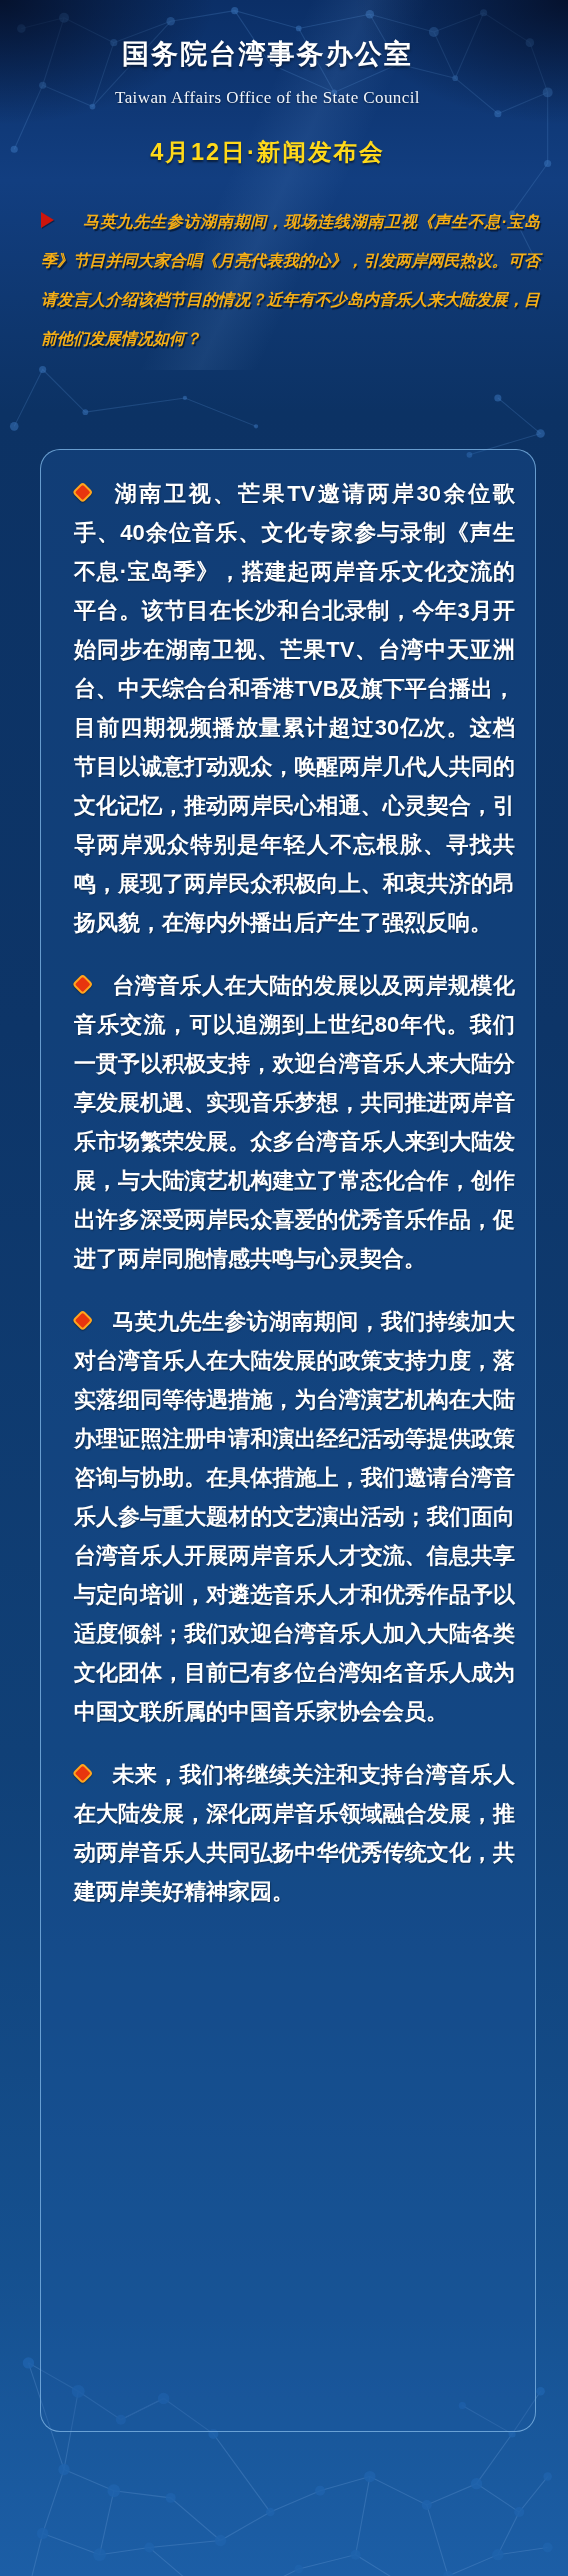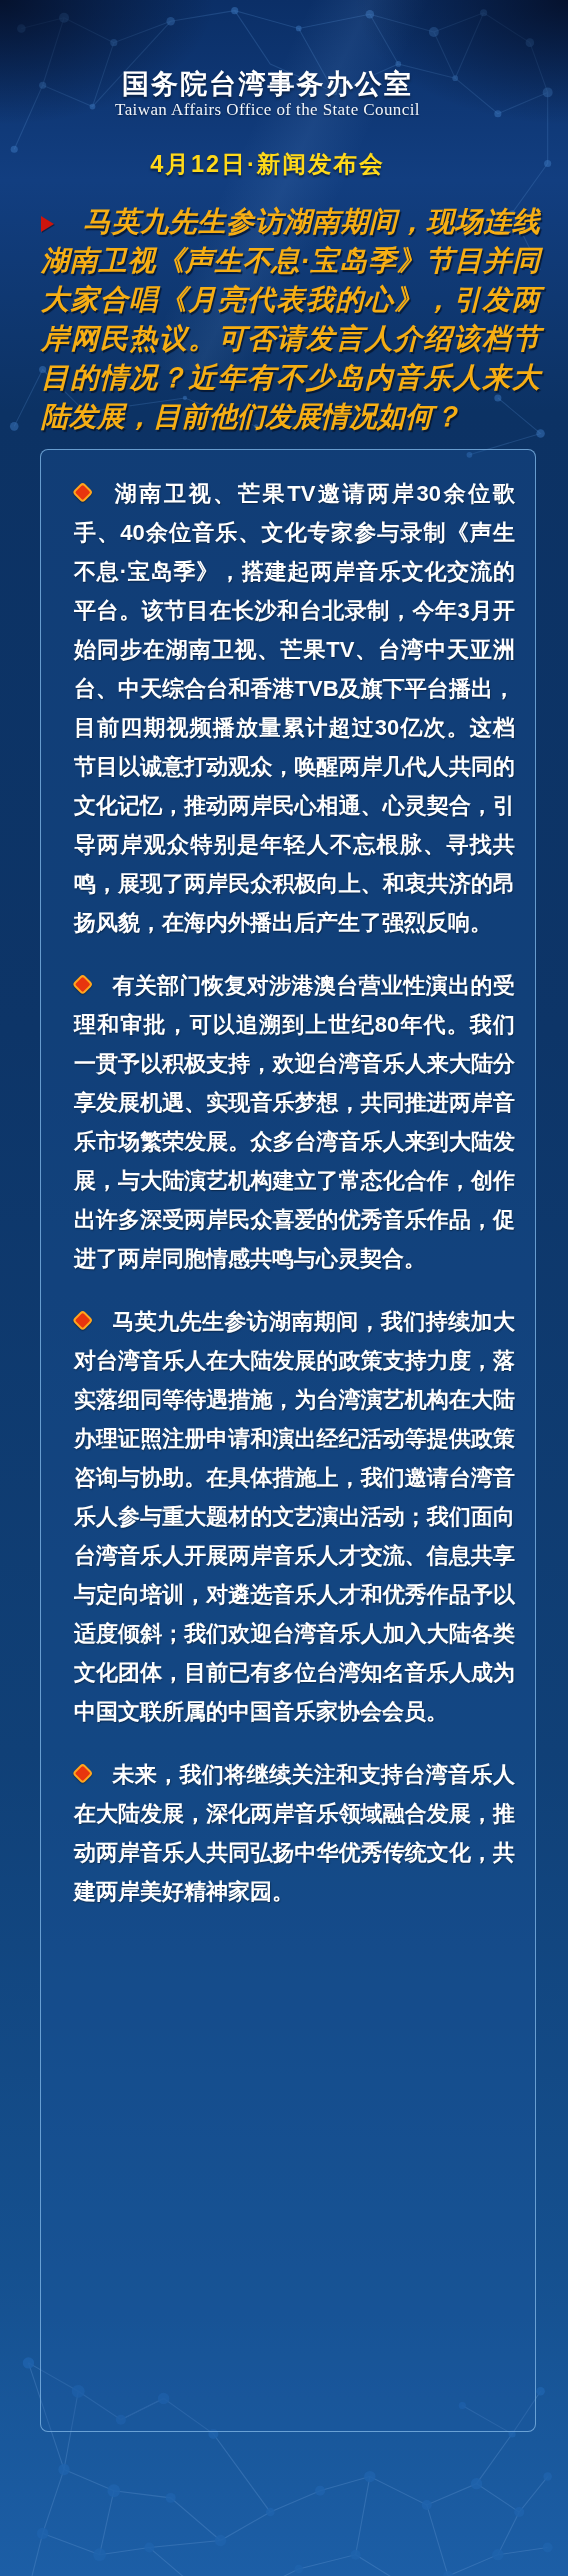--- a/index.html
+++ b/index.html
@@ -14,56 +14,56 @@
   .plexus{position:absolute;left:0;width:569px;pointer-events:none;}
   .plexus.top{top:0;height:469px;}
   .plexus.bottom{top:2093px;height:483px;}
   .vignette{
     position:absolute;top:0;left:0;width:569px;height:370px;pointer-events:none;
     background:
       radial-gradient(ellipse 306px 178px at 0% 0%, rgba(4,13,36,0.85), rgba(4,13,36,0) 70%),
       radial-gradient(ellipse 306px 178px at 100% 0%, rgba(4,13,36,0.85), rgba(4,13,36,0) 70%),
       linear-gradient(115deg, rgba(130,180,240,0) 42%, rgba(130,180,240,0.10) 50%, rgba(130,180,240,0) 58%);
   }
-  header{position:absolute;top:0;left:0;width:535px;text-align:center;padding-top:69px;}
+  header{position:absolute;top:0;left:0;width:535px;text-align:center;padding-top:39px;}
   h1.title-cn{
     margin:0;font-size:27px;line-height:30px;font-weight:700;color:#ffffff;
     letter-spacing:2.1px;text-shadow:0 2.1px 2.8px rgba(0,0,0,0.5);
   }
   .title-en{
-    margin-top:1px;font-family:"Liberation Serif","DejaVu Serif",serif;
+    margin-top:19px;font-family:"Liberation Serif","DejaVu Serif",serif;
     font-size:17px;line-height:20px;color:#f2f6fc;letter-spacing:0.4px;
     text-shadow:0 1.4px 2.1px rgba(0,0,0,0.45);
   }
   .divider{
     width:421px;height:0.7px;margin:2.8px auto 0 auto;
     background:linear-gradient(90deg, rgba(190,215,245,0), rgba(190,215,245,0.75) 10%, rgba(190,215,245,0.75) 86%, rgba(190,215,245,0));
   }
   .date{
     margin-top:27px;font-size:23.5px;line-height:28.4px;font-weight:700;color:#ffd91a;
     letter-spacing:2.1px;text-shadow:0 2.1px 2.1px rgba(0,0,0,0.5);
   }
   .question{
     position:absolute;top:202px;left:41px;width:499px;
-    font-size:28px;line-height:39px;font-weight:700;font-style:italic;color:#f6ae14;
+    font-size:16px;line-height:39px;font-weight:700;font-style:italic;color:#f6ae14;
     text-align:justify;text-justify:inter-character;word-break:break-all;
     text-shadow:1.4px 2.1px 0.7px rgba(5,20,45,0.8);
   }
   .tri{
     display:inline-block;width:0;height:0;
     border-left:13.5px solid #cc150d;border-top:8.5px solid transparent;border-bottom:8.5px solid transparent;
     margin-right:28.4px;vertical-align:-0.7px;
     filter:drop-shadow(1.4px 1.4px 0 rgba(5,20,45,0.6));
   }
   .panel{
     position:absolute;left:40px;top:449px;width:496px;bottom:144px;
     box-sizing:border-box;padding:24px 20px 0 33px;
     background:rgba(28,88,158,0.32);
     border:0.7px solid rgba(126,180,228,0.8);
-    border-radius:8px;
+    border-radius:20px;
   }
   .para{
     margin:0 0 24px 0;
     font-size:22px;line-height:39px;font-weight:700;color:#ffffff;
     text-align:justify;text-justify:inter-character;word-break:break-all;
     text-shadow:0.7px 1.4px 1.4px rgba(0,0,0,0.4);
   }
   .diamond{
     display:inline-block;width:11.4px;height:11.4px;background:#e8350e;
     border:2.8px solid #ffa51e;border-radius:3.6px;transform:rotate(45deg);
@@ -173,19 +173,19 @@
     <h1 class="title-cn">国务院台湾事务办公室</h1>
     <div class="title-en">Taiwan Affairs Office of the State Council</div>
     <div class="divider"></div>
     <div class="date">4月12日·新闻发布会</div>
   </header>
 
   <div class="question"><span class="tri"></span><span>马英九先生参访湖南期间，现场连线湖南卫视《声生不息·宝岛季》节目并同大家合唱《月亮代表我的心》，引发两岸网民热议。可否请发言人介绍该档节目的情况？近年有不少岛内音乐人来大陆发展，目前他们发展情况如何？</span></div>
 
   <section class="panel">
     <p class="para"><span class="diamond"></span><span>湖南卫视、芒果TV邀请两岸30余位歌手、40余位音乐、文化专家参与录制《声生不息·宝岛季》，搭建起两岸音乐文化交流的平台。该节目在长沙和台北录制，今年3月开始同步在湖南卫视、芒果TV、台湾中天亚洲台、中天综合台和香港TVB及旗下平台播出，目前四期视频播放量累计超过30亿次。这档节目以诚意打动观众，唤醒两岸几代人共同的文化记忆，推动两岸民心相通、心灵契合，引导两岸观众特别是年轻人不忘根脉、寻找共鸣，展现了两岸民众积极向上、和衷共济的昂扬风貌，在海内外播出后产生了强烈反响。</span></p>
-    <p class="para"><span class="diamond"></span><span>有关部门恢复对涉港澳台营业性演出的受理和审批，可以追溯到上世纪80年代。我们一贯予以积极支持，欢迎台湾音乐人来大陆分享发展机遇、实现音乐梦想，共同推进两岸音乐市场繁荣发展。众多台湾音乐人来到大陆发展，与大陆演艺机构建立了常态化合作，创作出许多深受两岸民众喜爱的优秀音乐作品，促进了两岸同胞情感共鸣与心灵契合。</span></p>
+    <p class="para"><span class="diamond"></span><span>台湾音乐人在大陆的发展以及两岸规模化音乐交流，可以追溯到上世纪80年代。我们一贯予以积极支持，欢迎台湾音乐人来大陆分享发展机遇、实现音乐梦想，共同推进两岸音乐市场繁荣发展。众多台湾音乐人来到大陆发展，与大陆演艺机构建立了常态化合作，创作出许多深受两岸民众喜爱的优秀音乐作品，促进了两岸同胞情感共鸣与心灵契合。</span></p>
     <p class="para"><span class="diamond"></span><span>马英九先生参访湖南期间，我们持续加大对台湾音乐人在大陆发展的政策支持力度，落实落细同等待遇措施，为台湾演艺机构在大陆办理证照注册申请和演出经纪活动等提供政策咨询与协助。在具体措施上，我们邀请台湾音乐人参与重大题材的文艺演出活动；我们面向台湾音乐人开展两岸音乐人才交流、信息共享与定向培训，对遴选音乐人才和优秀作品予以适度倾斜；我们欢迎台湾音乐人加入大陆各类文化团体，目前已有多位台湾知名音乐人成为中国文联所属的中国音乐家协会会员。</span></p>
     <p class="para"><span class="diamond"></span><span>未来，我们将继续关注和支持台湾音乐人在大陆发展，深化两岸音乐领域融合发展，推动两岸音乐人共同弘扬中华优秀传统文化，共建两岸美好精神家园。</span></p>
   </section>
 
 </div>
 
 
 </body></html>

